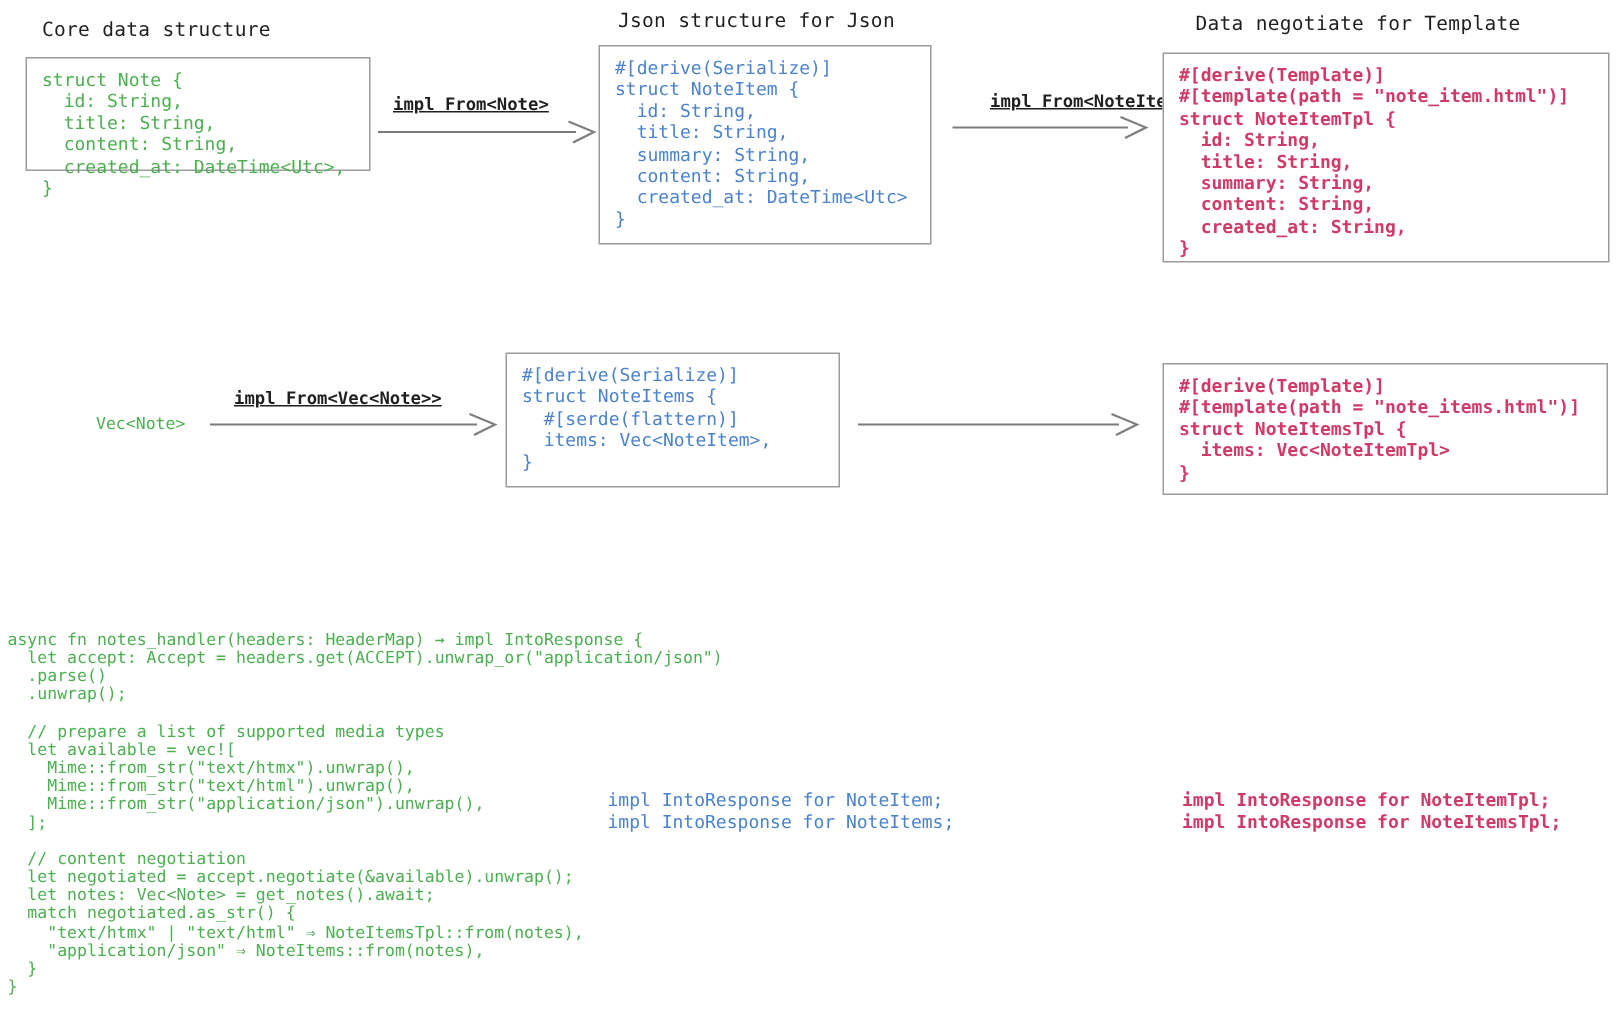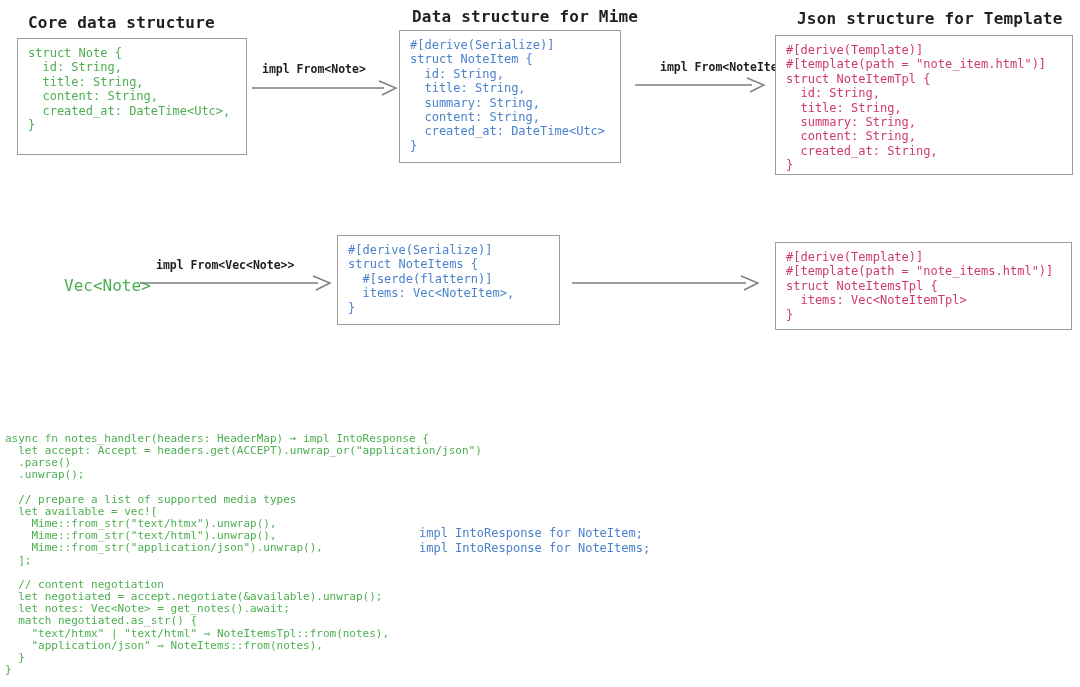--- a/index.html
+++ b/index.html
@@ -2,55 +2,55 @@
 <html style="--green: #4CAF50; --blue: #4a82cc; --red: #d03a68; --ink: #1f1f1f; --border: #9c9c9c; --arrow: #7d7d7d;"><head>
 <meta charset="utf-8">
 <style>
   html,body{margin:0;padding:0;background:#ffffff;}
   .canvas{
     position:relative;width:1080px;height:687px;background:#ffffff;
     font-family:"DejaVu Sans Mono","Liberation Mono",monospace;overflow:hidden;
   }
   .abs{position:absolute;}
   .heading{
-    font-size:16px;font-weight:bold;color:var(--ink,#1f1f1f);
+    font-size:13px;font-weight:normal;color:var(--ink,#1f1f1f);
     white-space:pre;letter-spacing:0.2px;
   }
   .codebox{
     border:1px solid var(--border,#9c9c9c);background:#ffffff;
     box-sizing:border-box;padding:7px 10px;
   }
   .codebox pre, pre.snippet{
     margin:0;font-family:inherit;white-space:pre;
   }
   .box-code{font-size:12px;line-height:14.4px;}
   .green{color:var(--green,#4CAF50);}
   .blue{color:var(--blue,#4a82cc);}
-  .red{color:var(--red,#d03a68);}
+  .red{color:var(--red,#d03a68);font-weight:bold;}
   .arrow-label{
-    font-size:11.5px;font-weight:bold;color:var(--ink,#1f1f1f);white-space:pre;
+    font-size:11.5px;font-weight:bold;color:var(--ink,#1f1f1f);white-space:pre;text-decoration:underline;
   }
-  .inline-label{font-size:16px;white-space:pre;}
+  .inline-label{font-size:11px;white-space:pre;}
   .handler{font-size:11px;line-height:12.15px;}
   .impl-snippet{font-size:12px;line-height:15.2px;}
   svg.arrow{overflow:visible;}
   svg.arrow line, svg.arrow polyline{
     stroke:var(--arrow,#7d7d7d);stroke-width:1.4;fill:none;
   }
 </style>
 </head>
 <body>
 
 <div class="canvas">
 
   <div class="abs heading" style="left:28px;top:13px;">Core data structure</div>
-  <div class="abs heading" style="left:412px;top:7px;">Data structure for Mime</div>
-  <div class="abs heading" style="left:797px;top:9px;">Json structure for Template</div>
+  <div class="abs heading" style="left:412px;top:7px;">Json structure for Json</div>
+  <div class="abs heading" style="left:797px;top:9px;">Data negotiate for Template</div>
 
-  <div class="abs codebox" style="left:17px;top:38px;width:230px;height:117px;">
+  <div class="abs codebox" style="left:17px;top:38px;width:230px;height:76px;">
     <pre class="box-code green">struct Note {
   id: String,
   title: String,
   content: String,
   created_at: DateTime&lt;Utc&gt;,
 }</pre>
   </div>
 
   <div class="abs arrow-label" style="left:262px;top:62px;">impl From&lt;Note&gt;</div>
   <svg class="abs arrow" style="left:250px;top:76px;" width="150" height="24">
@@ -109,37 +109,39 @@
   </svg>
 
   <div class="abs codebox" style="left:775px;top:242px;width:297px;height:88px;">
     <pre class="box-code red">#[derive(Template)]
 #[template(path = "note_items.html")]
 struct NoteItemsTpl {
   items: Vec&lt;NoteItemTpl&gt;
 }</pre>
   </div>
 
-  <pre class="abs snippet handler green" style="left:5px;top:433px;">async fn notes_handler(headers: HeaderMap) → impl IntoResponse {
+  <pre class="abs snippet handler green" style="left:5px;top:421px;">async fn notes_handler(headers: HeaderMap) → impl IntoResponse {
   let accept: Accept = headers.get(ACCEPT).unwrap_or("application/json")
   .parse()
   .unwrap();
 
   // prepare a list of supported media types
   let available = vec![
     Mime::from_str("text/htmx").unwrap(),
     Mime::from_str("text/html").unwrap(),
     Mime::from_str("application/json").unwrap(),
   ];
 
   // content negotiation
   let negotiated = accept.negotiate(&amp;available).unwrap();
   let notes: Vec&lt;Note&gt; = get_notes().await;
   match negotiated.as_str() {
     "text/htmx" | "text/html" ⇒ NoteItemsTpl::from(notes),
     "application/json" ⇒ NoteItems::from(notes),
   }
 }</pre>
 
-  <pre class="abs snippet impl-snippet blue" style="left:405px;top:526px;margin-left:14px;">impl IntoResponse for NoteItem;
+  <pre class="abs snippet impl-snippet blue" style="left:405px;top:526px;">impl IntoResponse for NoteItem;
 impl IntoResponse for NoteItems;</pre>
+  <pre class="abs snippet impl-snippet red" style="left:788px;top:526px;">impl IntoResponse for NoteItemTpl;
+impl IntoResponse for NoteItemsTpl;</pre>
 
 </div>
 
 </body></html>

